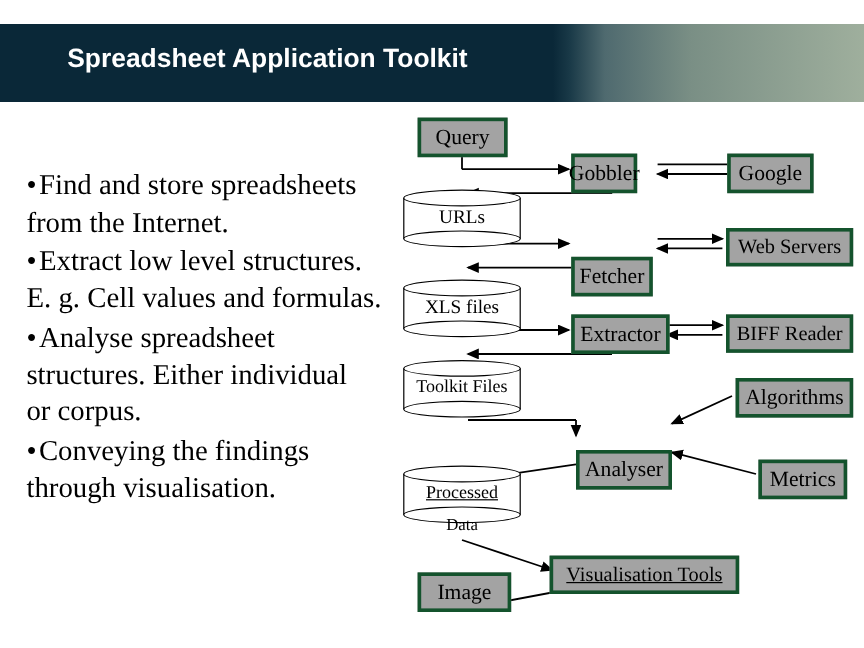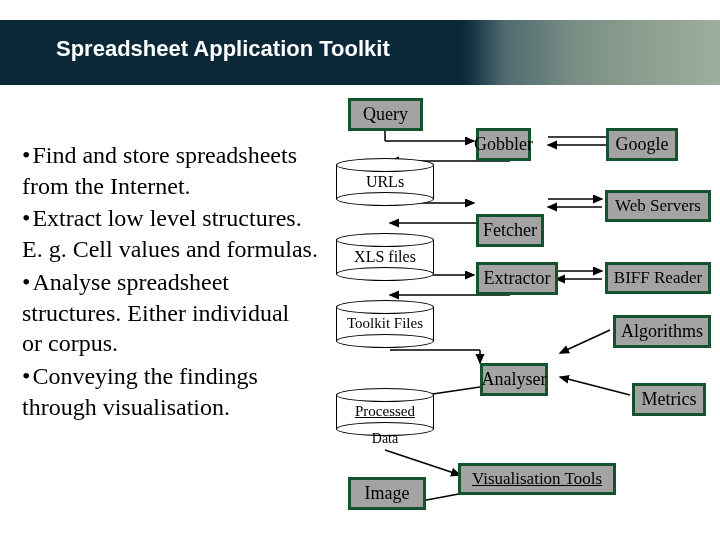--- a/index.html
+++ b/index.html
@@ -207,21 +207,21 @@
 
   <div class="cyl" style="left:6px; top:212px;">
     <div class="top"></div>
       <div class="body"></div>
       <div class="bottom"></div>
     <div class="label" style="font-size:15px;">Toolkit Files</div>
   </div>
 
   <div class="box" style="left:283px; top:220px; width:98px;">Algorithms</div>
 
-  <div class="box" style="left:150px; top:268px; width:68px;">Analyser</div>
+  <div class="box" style="left:150px; top:280px; width:80px;">Analyser</div>
 
   <div class="box" style="left:302px; top:288px; width:74px;">Metrics</div>
 
   <div class="cyl" style="left:6px; top:300px;">
     <div class="top"></div>
       <div class="body"></div>
       <div class="bottom"></div>
     <div class="label" style="font-size:15px;text-decoration:underline;">Processed</div>
     <div class="label2">Data</div>
   </div>

